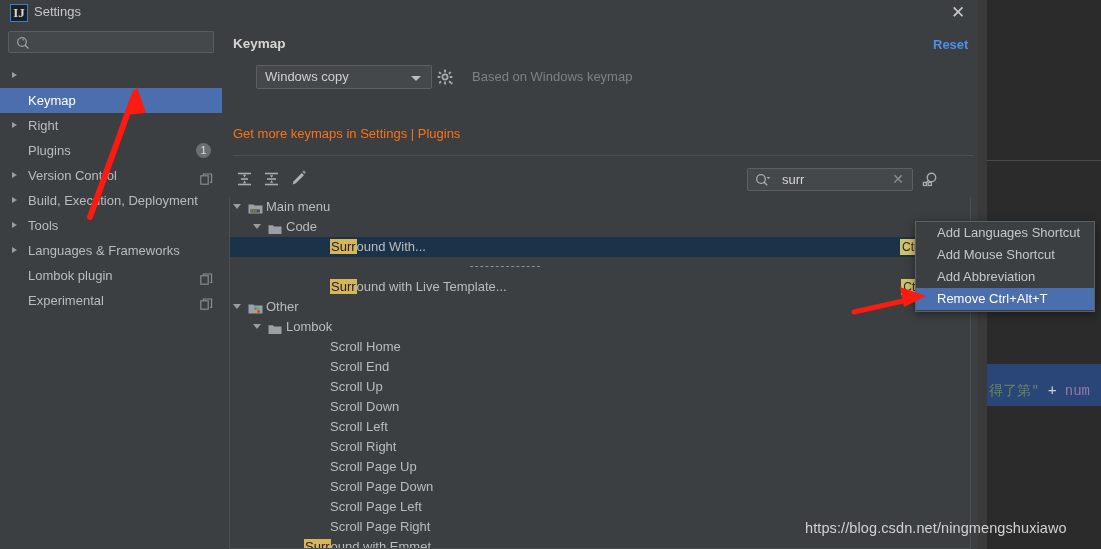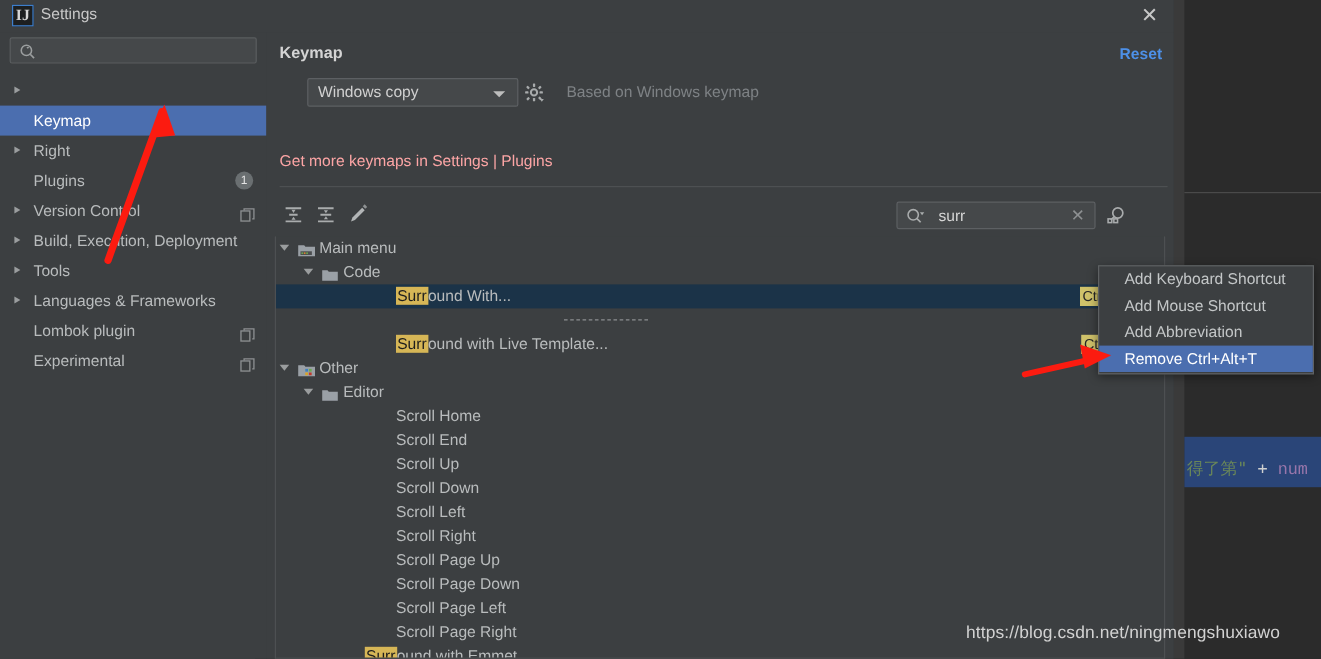--- a/index.html
+++ b/index.html
@@ -77,21 +77,21 @@
     position:absolute; left:11px; top:38px; width:176px; height:24px;
     background:#45484a; border:1px solid #5d6063; border-radius:2px;margin-left:23px;
   }
   .keymap-select .sel-text { position:absolute; left:8px; top:3px; font-size:13px; color:#d0d0d0; }
   .keymap-select .chev {
     position:absolute; right:10px; top:10px; width:0; height:0;
     border-top:5px solid #bdbdbd; border-left:5px solid transparent; border-right:5px solid transparent;
   }
   .gear-btn { position:absolute; left:214px; top:41px; width:20px; height:20px; }
   .based-on { position:absolute; left:250px; top:42px; font-size:13px; color:#7e8285; }
-  .getmore { position:absolute; left:11px; top:99px; font-size:13px; color:#fca5a5; cursor:pointer; }
+  .getmore { position:absolute; left:11px; top:99px; font-size:13px; color:#f97316; cursor:pointer; }
 
   .hsep { position:absolute; left:11px; top:128px; width:740px; height:1px; background:#4d5052; }
 
   .tools { position:absolute; left:11px; top:140px; height:24px; }
   .tool-btn { position:absolute; top:0; width:24px; height:24px; }
 
   .search-field {
     position:absolute; left:525px; top:141px; width:166px; height:23px;
     background:#45484a; border:1px solid #5d6063; border-radius:2px;
   }
@@ -343,21 +343,21 @@
                 <rect x="6.4" y="7.4" width="2.3" height="2.3" fill="#d6a32a"></rect>
                 <rect x="9.4" y="7.4" width="2.3" height="2.3" fill="#c0392b"></rect>
               </svg></span>
             <span class="tlabel" style="left:36px">Other</span>
           </div>
           <div class="trow">
             <span class="tarrow" style="left:23px"></span>
             <span class="fic" style="left:38px"><svg width="14" height="12" viewBox="0 0 14 12">
                 <path d="M0.5 2.2 h4.4 l1.1 1.3 h7.5 v7.4 h-13 z" fill="#9aa0a6"></path>
               </svg></span>
-            <span class="tlabel" style="left:56px">Editor</span>
+            <span class="tlabel" style="left:56px">Lombok</span>
           </div>
           <div class="trow">
             <span class="tlabel" style="left:100px">Scroll Home</span>
           </div>
           <div class="trow">
             <span class="tlabel" style="left:100px">Scroll End</span>
           </div>
           <div class="trow">
             <span class="tlabel" style="left:100px">Scroll Up</span>
           </div>
@@ -383,21 +383,21 @@
             <span class="tlabel" style="left:100px">Scroll Page Right</span>
           </div>
           <div class="trow">
             <span class="tlabel" style="left:74px"><span class="hl">Surr</span>ound with Emmet</span>
           </div>
         </div>
     </div>
   </div>
 
   <div class="ctxmenu">
-      <div class="ctxitem">Add Keyboard Shortcut</div>
+      <div class="ctxitem">Add Languages Shortcut</div>
       <div class="ctxitem">Add Mouse Shortcut</div>
       <div class="ctxitem">Add Abbreviation</div>
       <div class="ctxitem active">Remove Ctrl+Alt+T</div>
     </div>
 
   <svg class="arrow-svg" style="left:40px; top:85px;" width="140" height="160">
     <g>
       <path d="M95 8 L50 132" stroke="#fc1b10" stroke-width="6" stroke-linecap="round" fill="none"></path>
       <path d="M97 2 L84 30 L106 28 Z" fill="#fc1b10"></path>
     </g>

